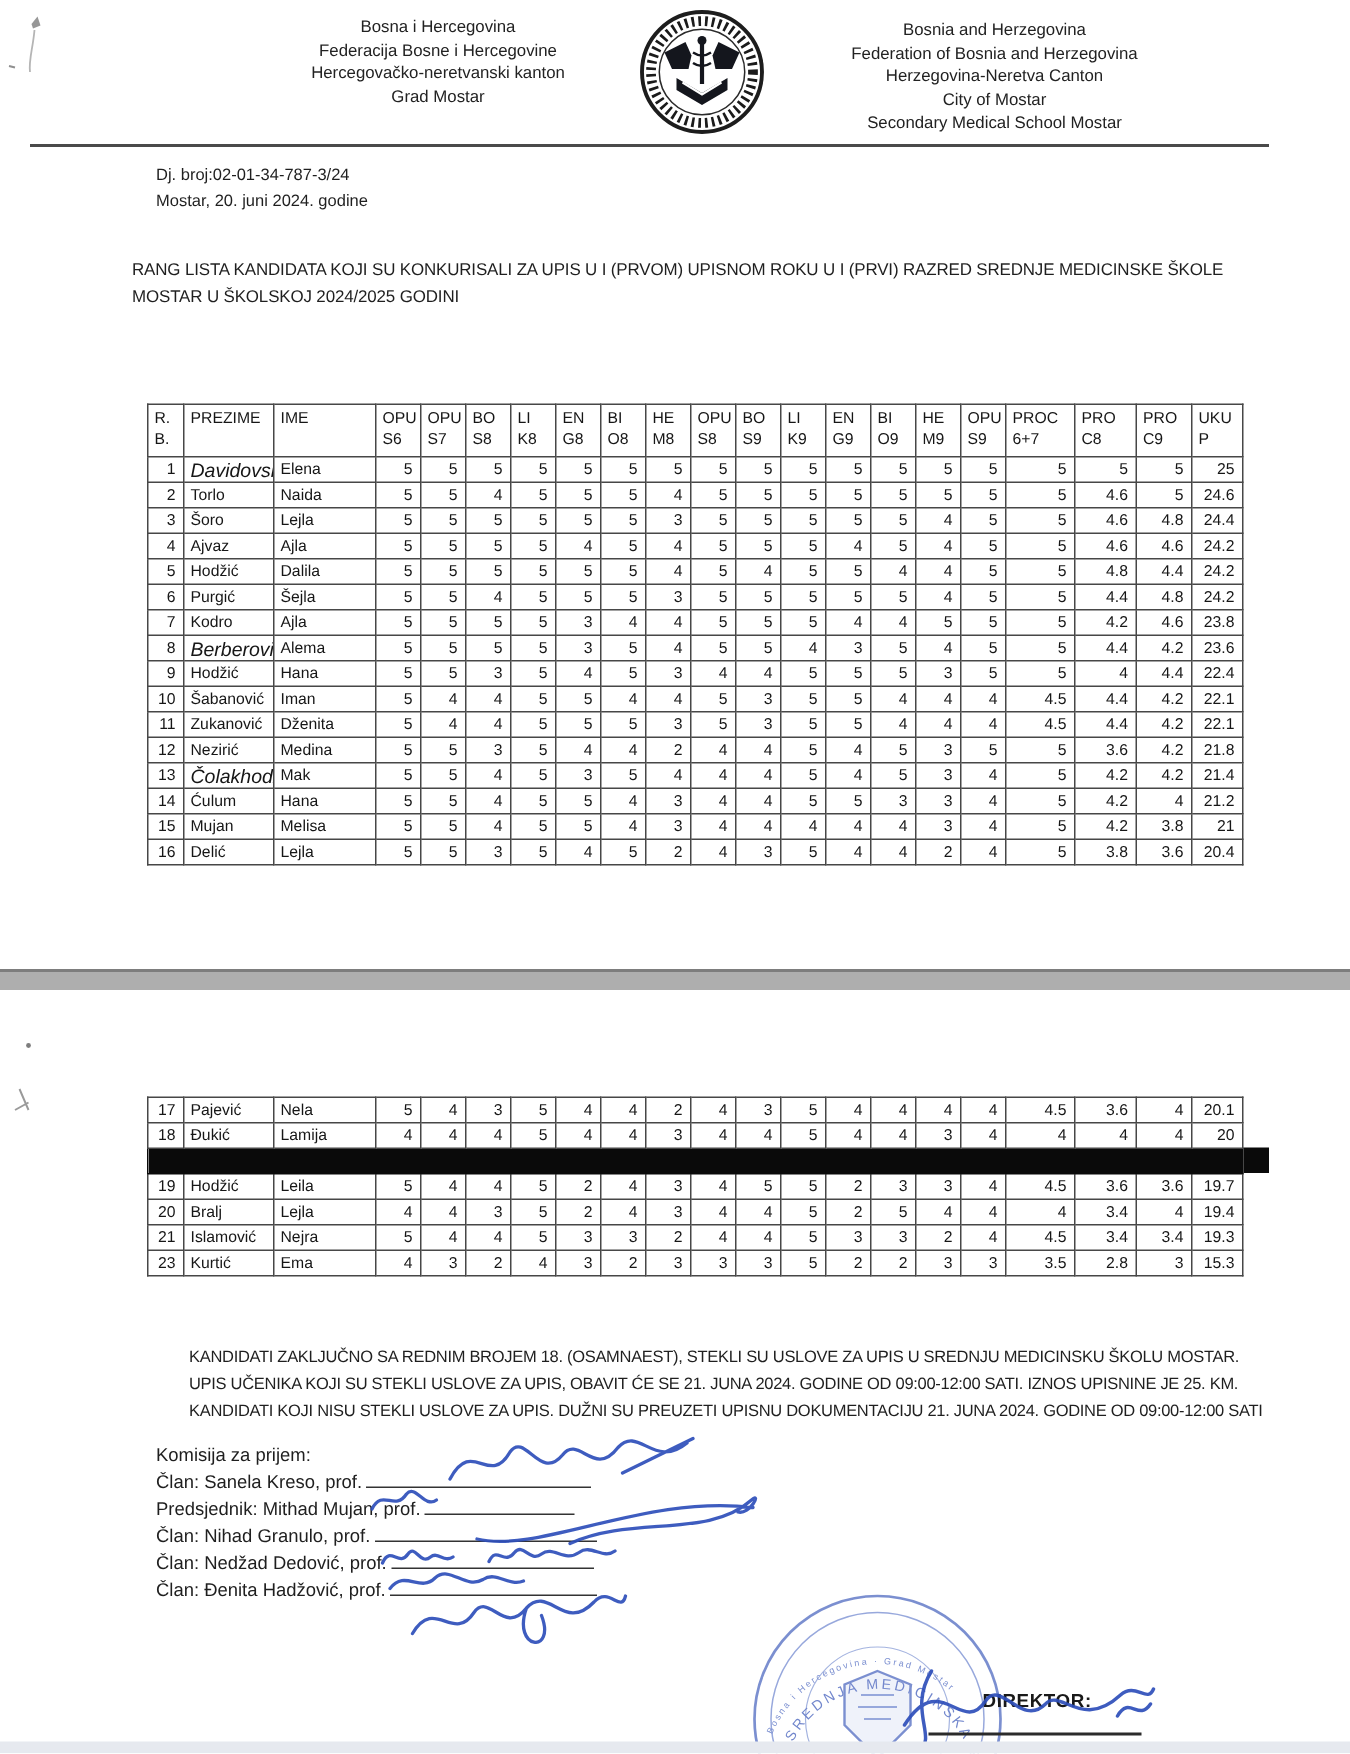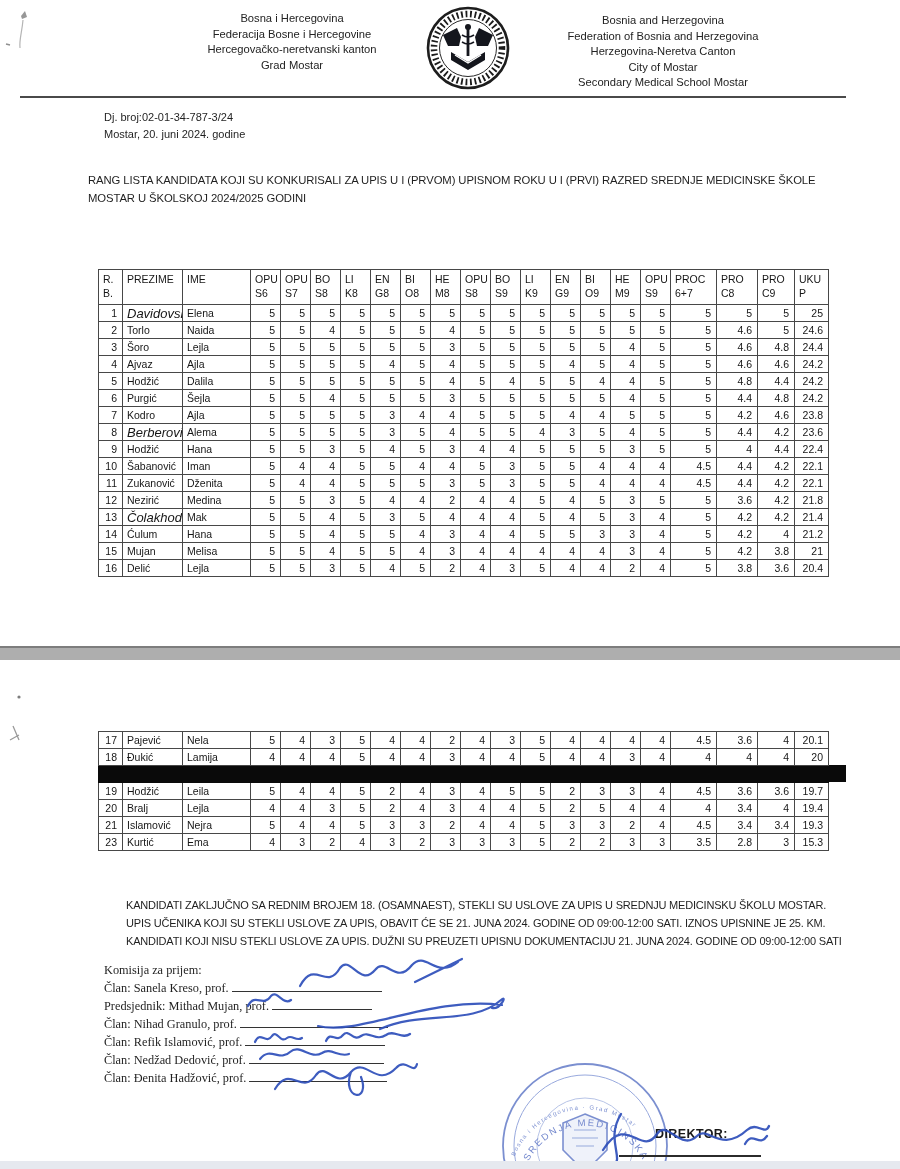--- a/index.html
+++ b/index.html
@@ -16,21 +16,21 @@
   table.rank{border-collapse:collapse;table-layout:fixed;width:730px;font-size:10.5px;color:#161616;}
   table.rank td,table.rank th{border:1px solid #474747;padding:0 4px;height:16px;line-height:15px;overflow:hidden;white-space:nowrap;}
   table.rank th{font-weight:normal;text-align:left;vertical-align:top;height:32px;line-height:14px;padding-top:2px;}
   table.rank td.num{text-align:right;padding-right:5px;}
   table.rank td.name{text-align:left;}
   table.rank td.small{font-size:13px;font-style:italic;}
   table.rank td.band{background:#0a0a0a;border-color:#0a0a0a;}
   .band-ext{left:829px;top:765px;width:17px;height:17px;background:#0a0a0a;}
   .separator{left:0;top:646px;width:900px;height:12px;background:#aeaeae;border-top:2px solid #7d7d7d;}
   .notes{left:116px;top:896px;font-size:11px;line-height:18px;letter-spacing:-0.2px;margin-left:10px;}
-  .committee{left:104px;top:961px;font-size:12.3px;line-height:18px;font-family:Liberation Serif, serif;}
+  .committee{left:104px;top:961px;font-size:12.3px;line-height:18px;}
   .sig-line{display:inline-block;border-bottom:1.4px solid #333;height:11px;margin-left:3px;}
   .direktor{left:655px;top:1127px;font-size:12.5px;font-weight:bold;letter-spacing:.4px;color:#191919;}
   .dir-line{left:619px;top:1155px;width:142px;height:2px;background:#2b2b2b;}
   .bottom-strip{left:0;top:1161px;width:900px;height:8px;background:#e6e9ef;}
   svg{display:block;}
 </style>
 </head>
 <body>
 
 <div class="sheet">
@@ -745,21 +745,20 @@
     <div>KANDIDATI ZAKLJUČNO SA REDNIM BROJEM 18. (OSAMNAEST), STEKLI SU USLOVE ZA UPIS U SREDNJU MEDICINSKU ŠKOLU MOSTAR.</div>
     <div>UPIS UČENIKA KOJI SU STEKLI USLOVE ZA UPIS, OBAVIT ĆE SE 21. JUNA 2024. GODINE OD 09:00-12:00 SATI. IZNOS UPISNINE JE 25. KM.</div>
     <div>KANDIDATI KOJI NISU STEKLI USLOVE ZA UPIS. DUŽNI SU PREUZETI UPISNU DOKUMENTACIJU 21. JUNA 2024. GODINE OD 09:00-12:00 SATI</div>
   </div>
 
   <div class="abs committee">
     <div>Komisija za prijem:</div>
     <div><span>Član: Sanela Kreso, prof.</span><span class="sig-line" style="width:150px"></span></div>
     <div><span>Predsjednik: Mithad Mujan, prof.</span><span class="sig-line" style="width:100px"></span></div>
     <div><span>Član: Nihad Granulo, prof.</span><span class="sig-line" style="width:148px"></span></div>
-    <div><span>Član: Refik Islamović, prof.</span><span class="sig-line" style="width:140px"></span></div>
     <div><span>Član: Nedžad Dedović, prof.</span><span class="sig-line" style="width:135px"></span></div>
     <div><span>Član: Đenita Hadžović, prof.</span><span class="sig-line" style="width:138px"></span></div>
   </div>
 
   <svg class="abs" style="left:230px;top:950px" width="340" height="152" viewBox="0 0 340 152">
     <g stroke="#2e4fba" stroke-width="2.2" fill="none" stroke-linecap="round" opacity=".92">
       <path d="M70,36 C85,8 96,42 110,18 C120,4 130,38 145,20 C156,6 166,36 182,15 C196,0 206,30 228,12 M185,32 L232,9"></path>
       <path d="M18,56 C25,42 33,58 41,46 C47,39 53,56 61,50"></path>
       <path d="M88,76 C130,86 200,46 272,55 M150,79 C192,60 242,76 271,50 C278,44 270,60 262,58"></path>
       <path d="M25,92 C30,80 36,95 42,86 C47,79 50,94 57,88 C62,84 66,92 72,88 M96,91 C101,80 106,94 113,85 C119,78 123,92 131,86 C139,80 146,92 156,85 C164,79 172,90 180,84"></path>

